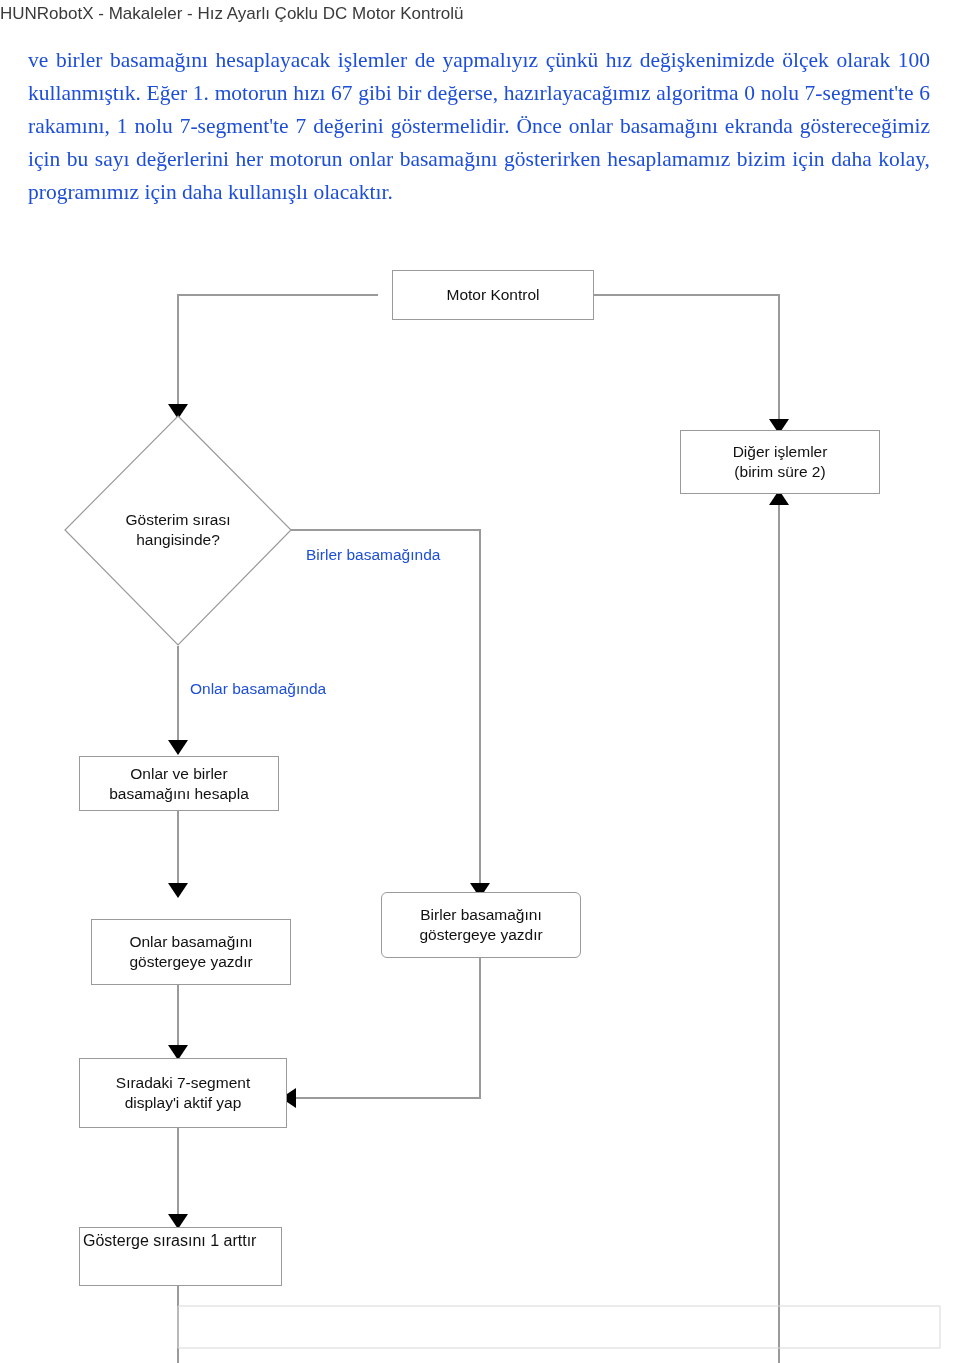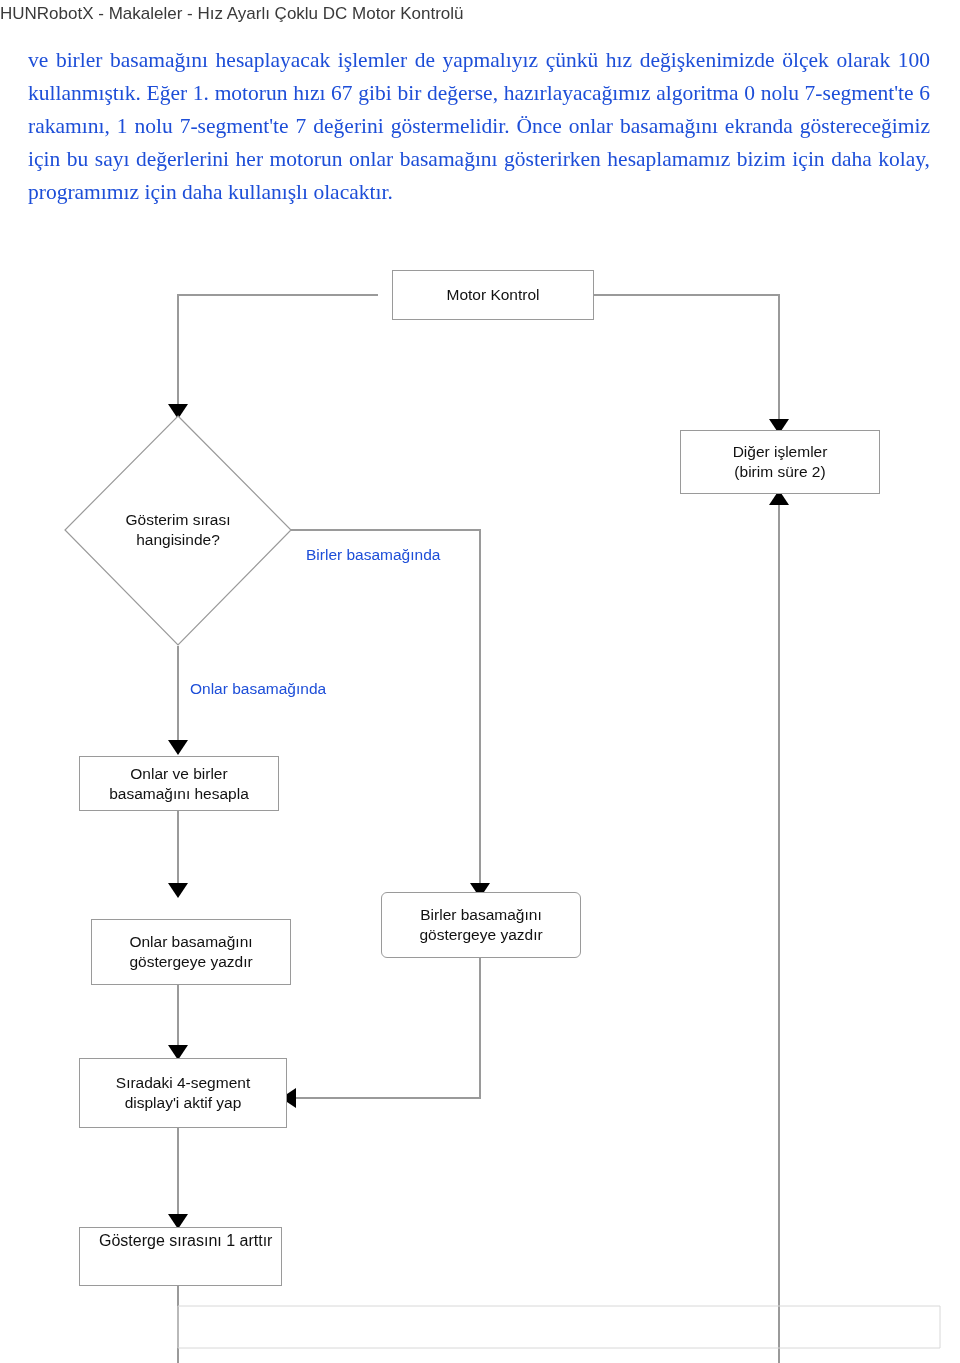--- a/index.html
+++ b/index.html
@@ -70,21 +70,21 @@
     display: flex;
     align-items: center;
     justify-content: center;
     text-align: center;
     white-space: pre-line;
     z-index: 3;
   }
   .node.overflow {
     justify-content: flex-start;
     white-space: nowrap;
-    padding-left: 19px;
+    padding-left: 3px;
     align-items: flex-start;
     padding-top: 3px;
     overflow: visible;
   }
 
   .edge-label {
     position: absolute;
     font-family: "Liberation Sans", "DejaVu Sans", sans-serif;
     font-size: 15.5px;
     line-height: 20px;
@@ -176,16 +176,16 @@
 
 <div class="node" style="left:79px; top:756px; width:200px; height:55px;">Onlar ve birler
 basamağını hesapla</div>
 
 <div class="node" style="left:91px; top:892px; width:200px; height:66px;margin-top:27px;">Onlar basamağını
 göstergeye yazdır</div>
 
 <div class="node" style="left:381px; top:892px; width:200px; height:66px;border-radius:6px;">Birler basamağını
 göstergeye yazdır</div>
 
-<div class="node" style="left:79px; top:1058px; width:208px; height:70px;">Sıradaki 4-segment
+<div class="node" style="left:79px; top:1058px; width:208px; height:70px;">Sıradaki 7-segment
 display'i aktif yap</div>
 
 <div class="node overflow" style="left:79px; top:1227px; width:203px; height:59px; font-size:16px;">Gösterge sırasını 1 arttır</div>
 
 </body></html>

